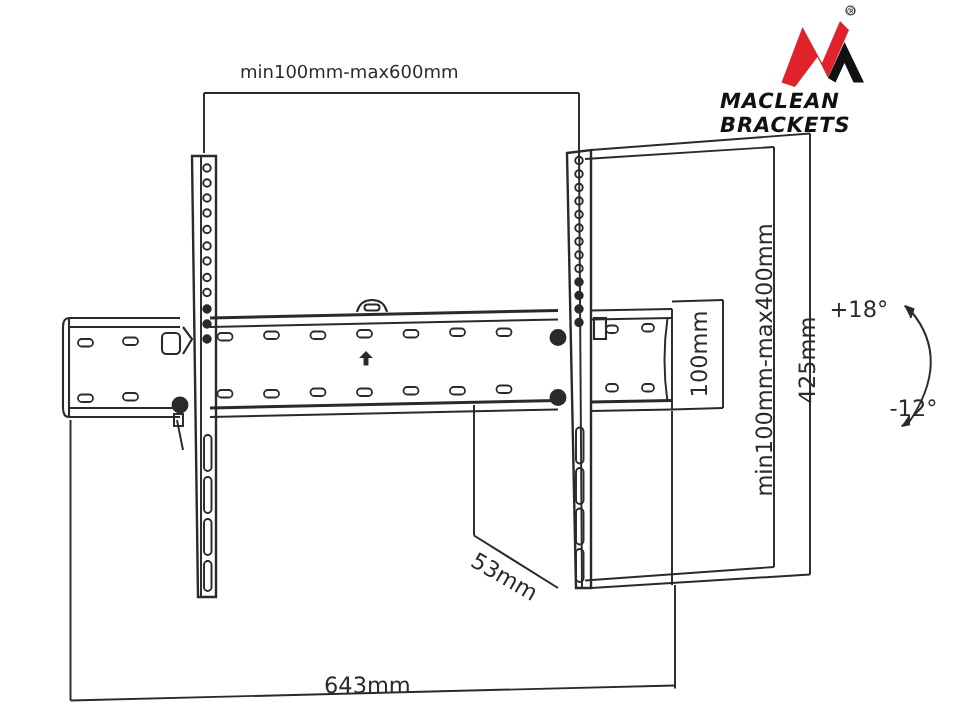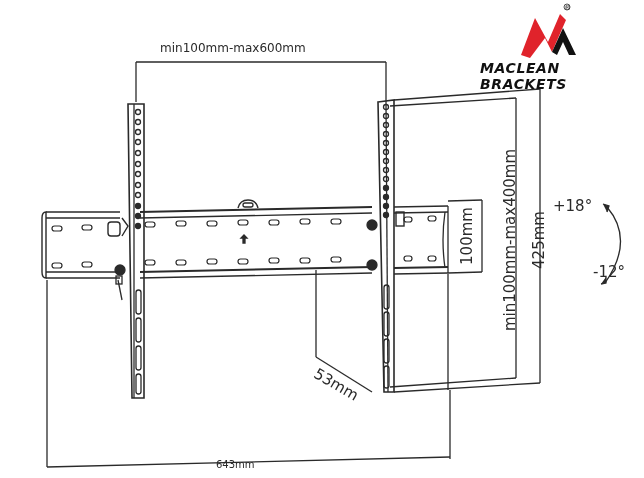--- a/index.html
+++ b/index.html
@@ -183,13 +183,13 @@
 <span class="lbl" style="left:510px; top:240px; font-size:15px; transform:translate(-50%,-50%) rotate(-90deg);">min100mm-max400mm</span>
 
 <span class="lbl" style="left:539px; top:240px; font-size:15px; transform:translate(-50%,-50%) rotate(-90deg);">425mm</span>
 
 <span class="lbl" style="left:553px; top:199px; font-size:15px;">+18°</span>
 
 <span class="lbl" style="left:554px; top:265px; font-size:15px;margin-left:39px;">-12°</span>
 
 <span class="lbl" style="left:336px; top:385px; font-size:15px; transform:translate(-50%,-50%) rotate(30deg);">53mm</span>
 
-<span class="lbl" style="left:216px; top:460px; font-size:10px;">643mm</span>
+<span class="lbl" style="left:216px; top:450px; font-size:15px;">643mm</span>
 
 </body></html>

